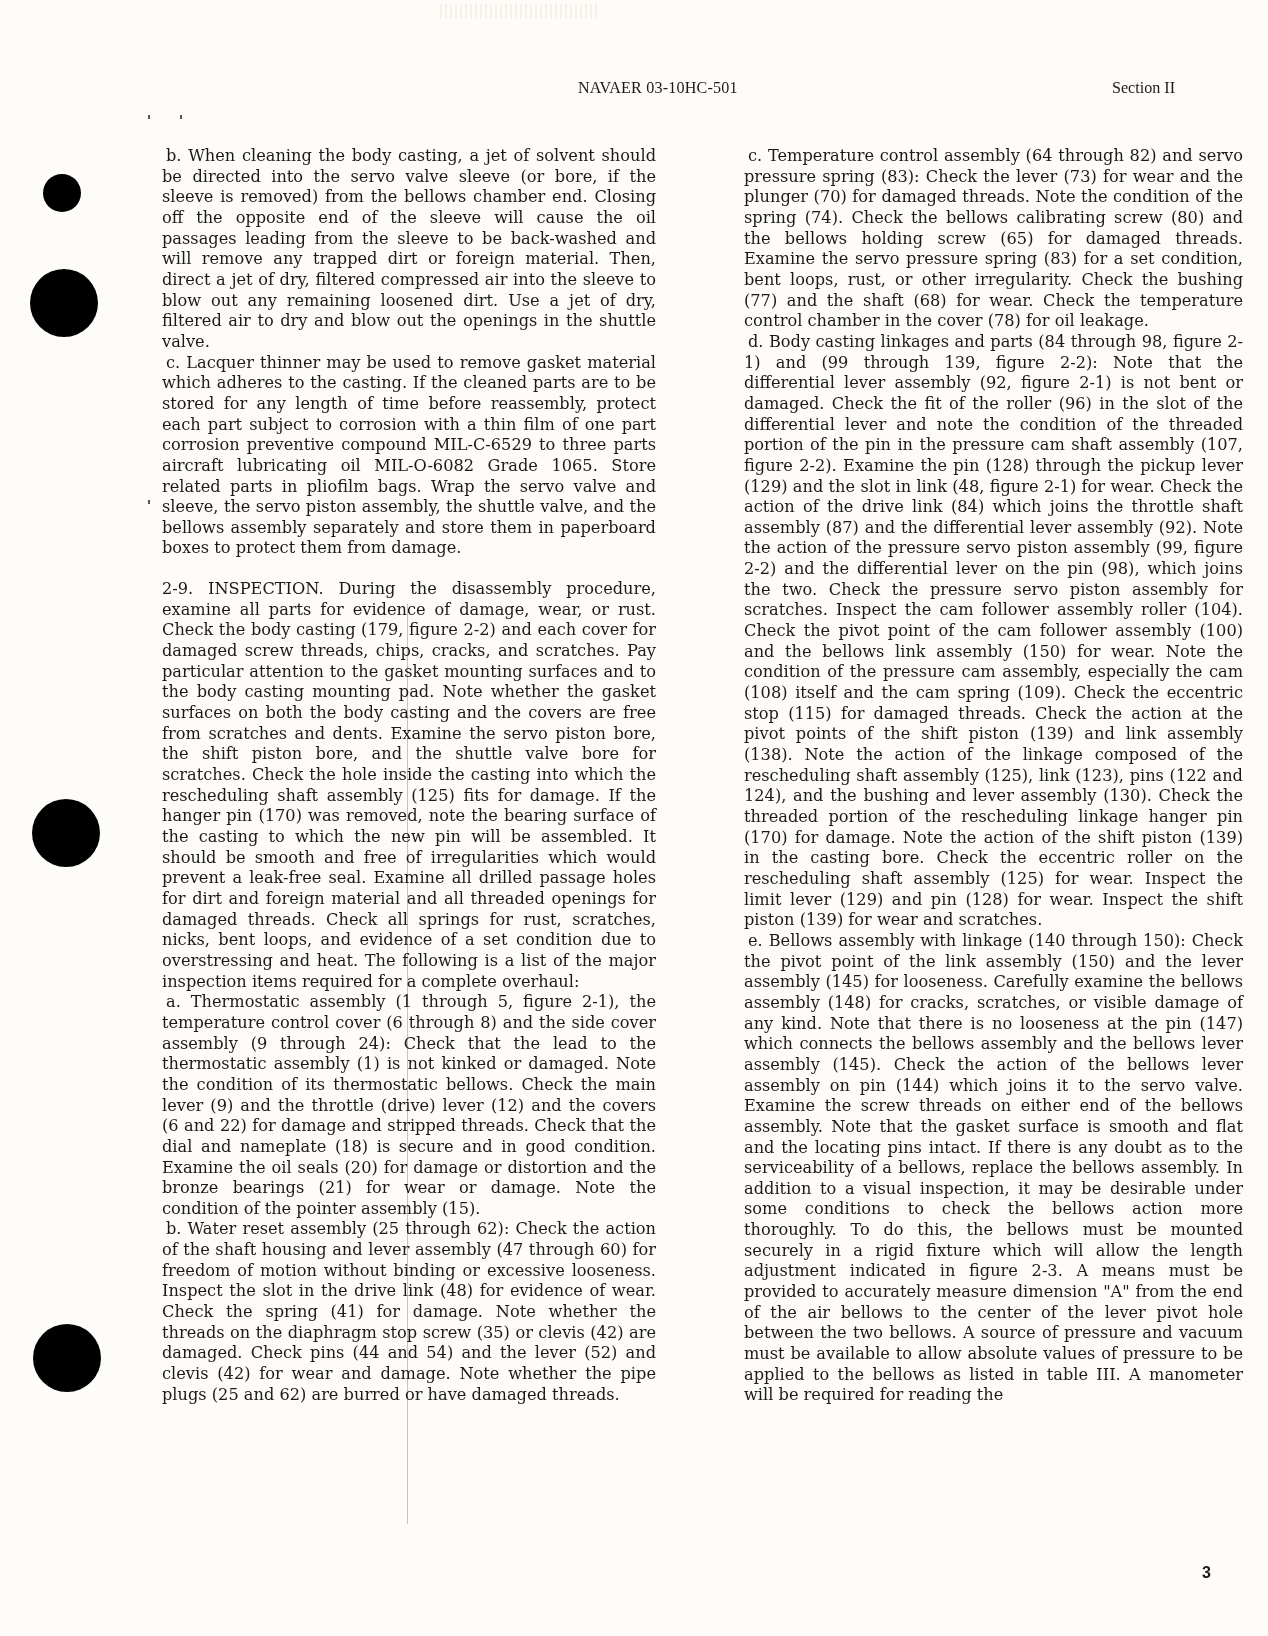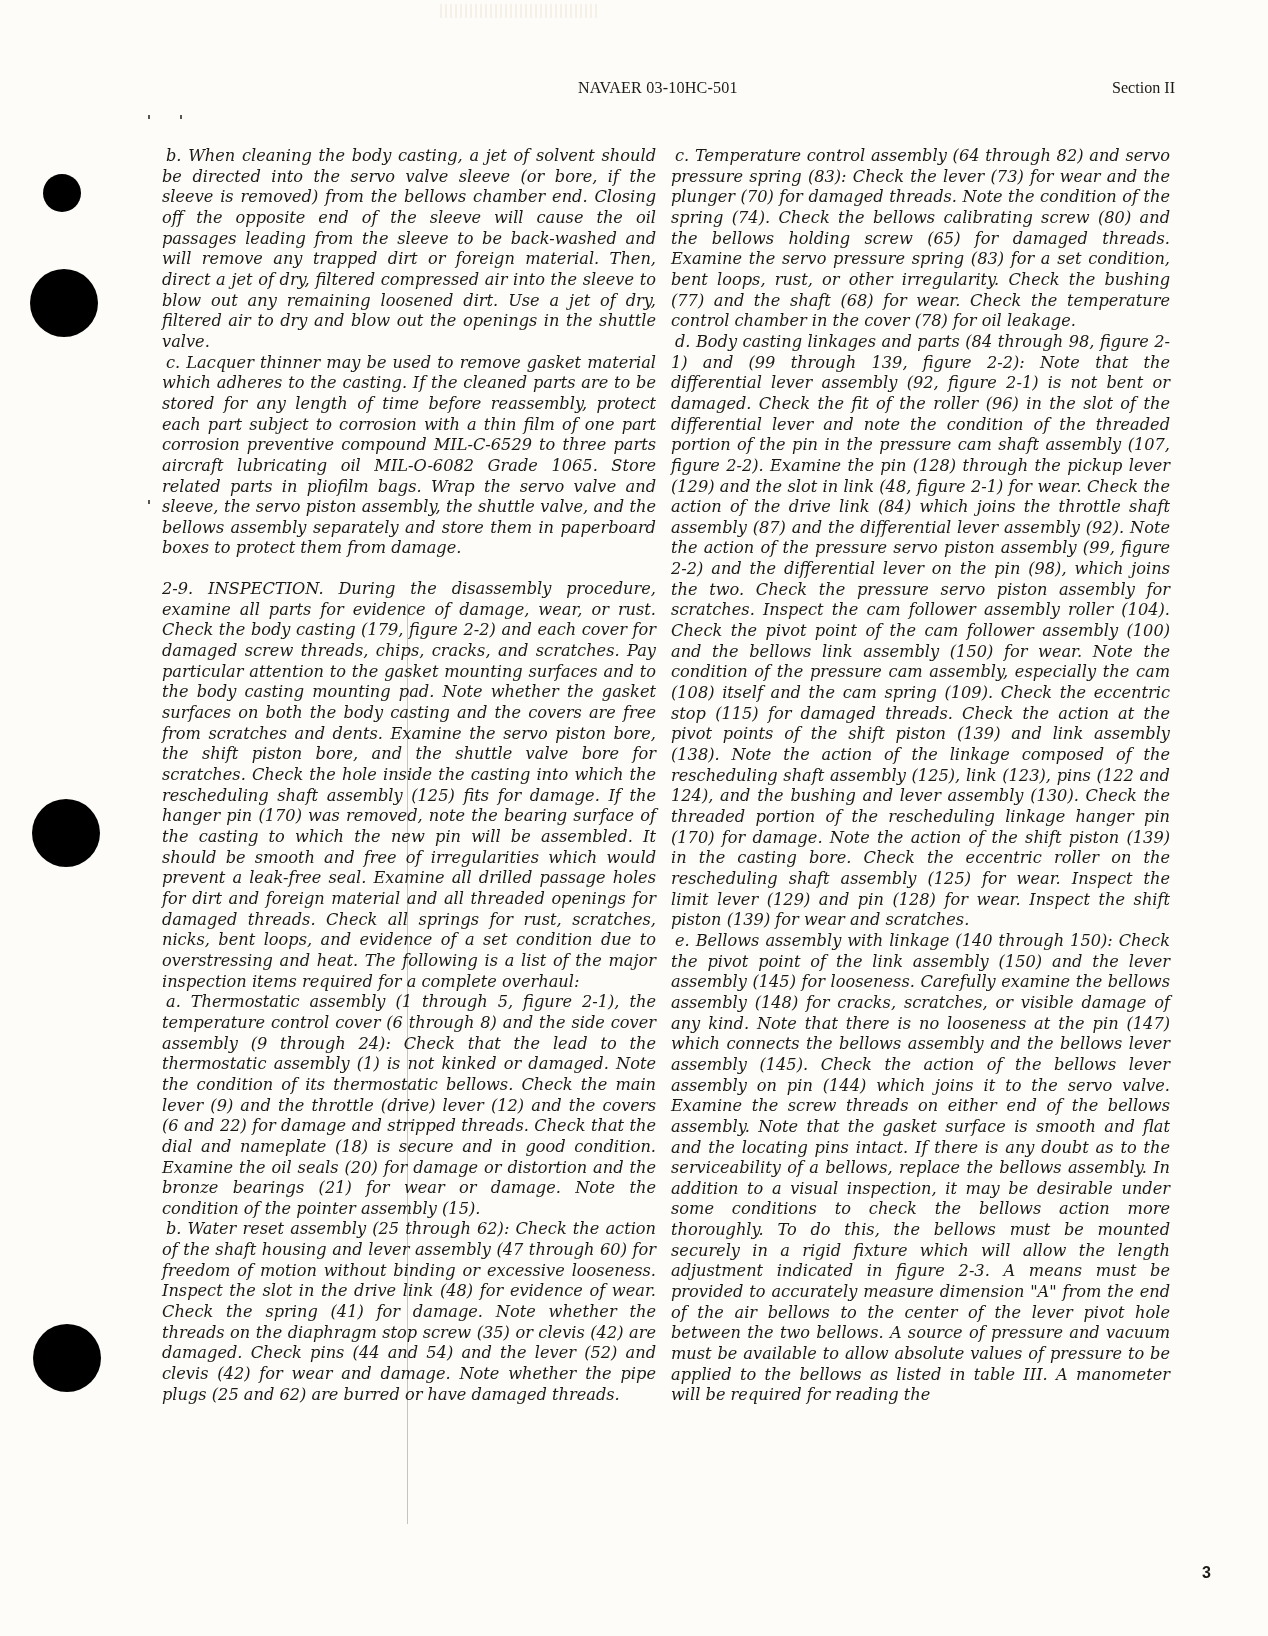--- a/index.html
+++ b/index.html
@@ -16,24 +16,24 @@
   }
   .header-sec {
     position: absolute; top: 77px; left: 1112px;
     font-family: "Liberation Serif", serif; font-size: 17.5px;
     transform: scaleX(0.92); transform-origin: left top;
   }
   .tick { position: absolute; width: 2px; height: 4px; background: #555; }
   .hole { position: absolute; border-radius: 50%; background: #000; }
   .col {
     position: absolute; top: 146px;
-    font-size: 16.2px; line-height: 20.65px; font-style: italic;
+    font-size: 16.2px; line-height: 20.65px;
   }
   .col-left { left: 162px; width: 494px; }
-  .col-right { left: 671px; width: 499px; }
+  .col-right { left: 744px; width: 499px; }
   .para { margin: 0; text-align: justify; text-align-last: left; hyphens: none; }
   .para.indent { text-indent: 4px; }
   .gap { height: 20px; }
   .margin-line {
     position: absolute; left: 407px; top: 604px; width: 1px; height: 920px;
     background: #e9b8a2;
   }
   .page-num {
     position: absolute; top: 1564px; left: 1202px;
     font-family: "Liberation Sans", sans-serif; font-weight: bold; font-size: 16px;

